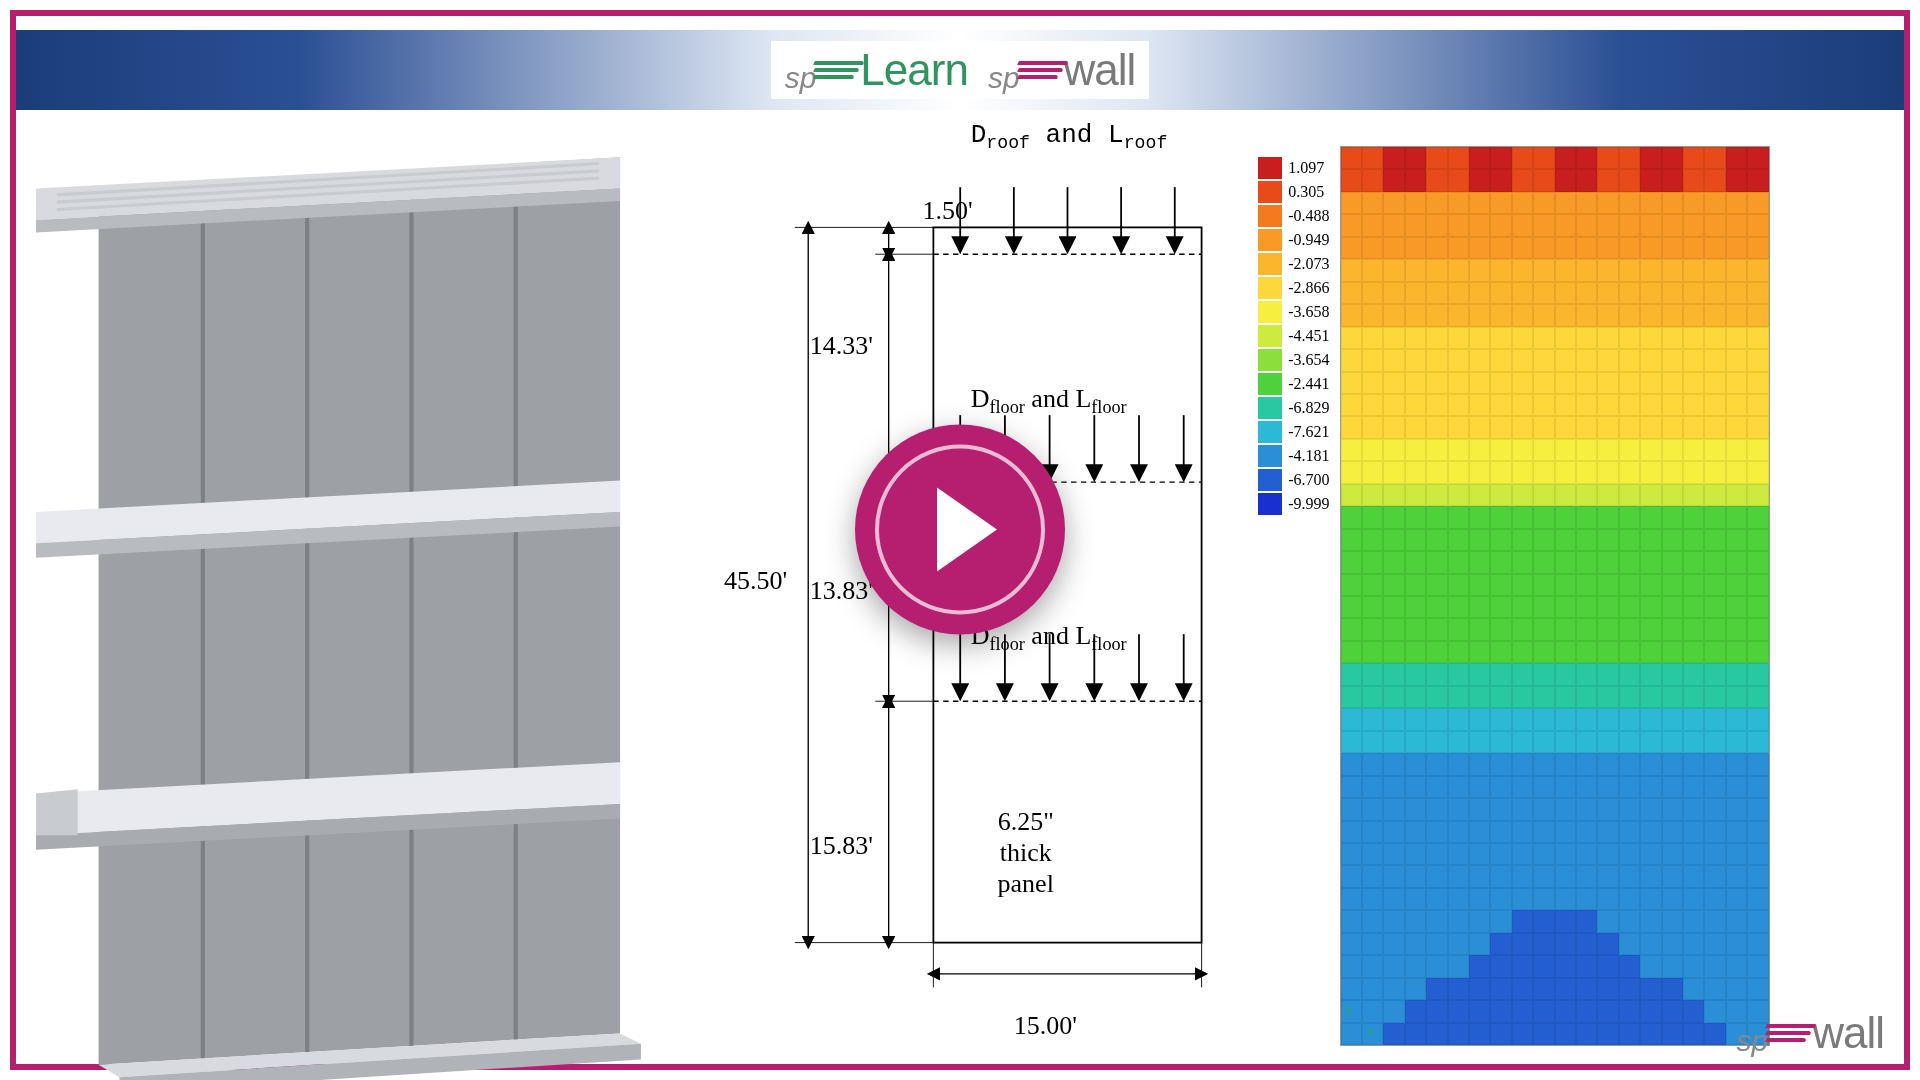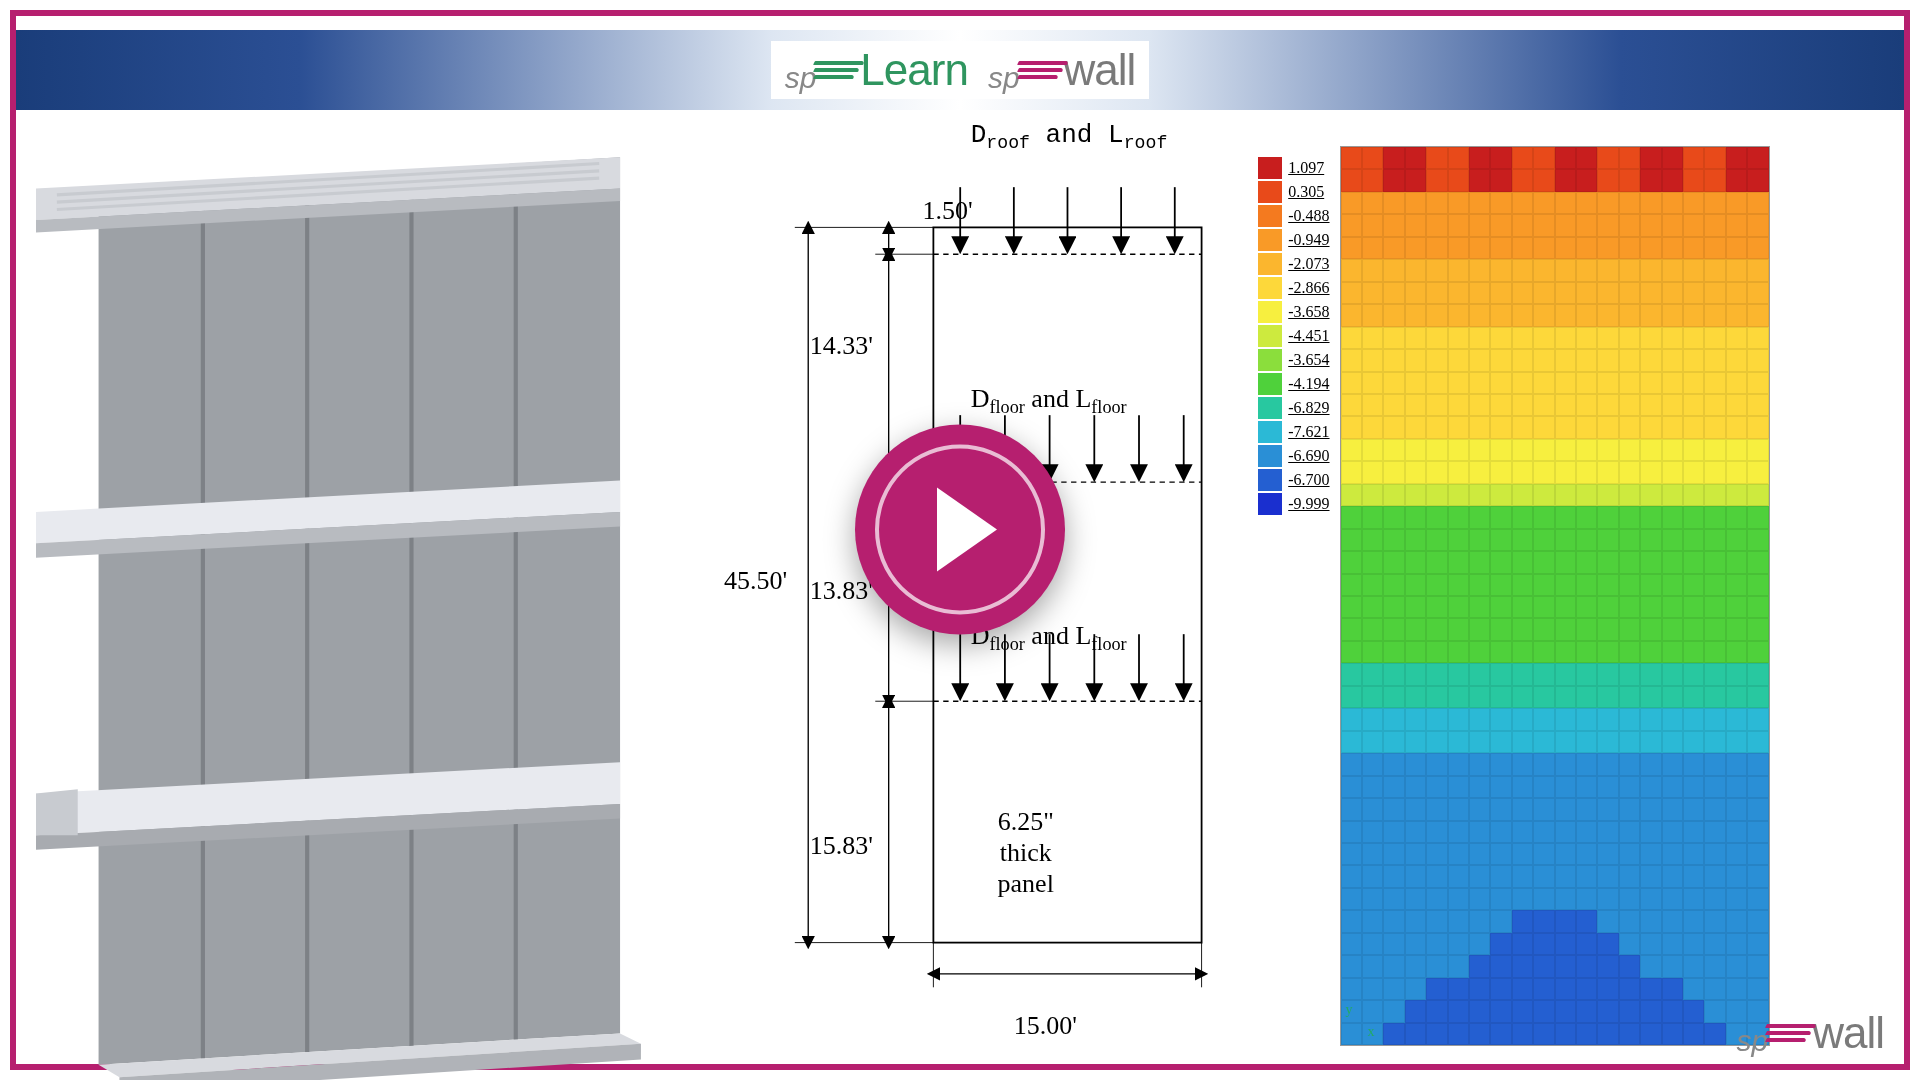--- a/index.html
+++ b/index.html
@@ -194,21 +194,21 @@
       <div class="dim-text" style="left:22%; top:705px;">15.83'</div>
       <div class="dim-text" style="left:60%; top:885px;">15.00'</div>
 
       <div class="dim-text" style="left:57%; top:680px; text-align:center; line-height:1.2;">
         <div>6.25"</div>
         <div>thick</div>
         <div>panel</div>
       </div>
     </div>
 
-    <div class="pane" style="flex:1.05;text-decoration:underline;">
+    <div class="pane" style="flex:1.05;">
       <div class="contour-wrap">
         <div class="legend" id="legend">
             <div class="legend-row">
               <div class="swatch" style="background: rgb(200, 30, 30);"></div>
               <span>1.097</span>
             </div>
             <div class="legend-row">
               <div class="swatch" style="background: rgb(232, 74, 26);"></div>
               <span>0.305</span>
             </div>
@@ -235,33 +235,33 @@
             <div class="legend-row">
               <div class="swatch" style="background: rgb(205, 234, 62);"></div>
               <span>-4.451</span>
             </div>
             <div class="legend-row">
               <div class="swatch" style="background: rgb(139, 222, 60);"></div>
               <span>-3.654</span>
             </div>
             <div class="legend-row">
               <div class="swatch" style="background: rgb(79, 209, 59);"></div>
-              <span>-4.194</span>
+              <span>-2.441</span>
             </div>
             <div class="legend-row">
               <div class="swatch" style="background: rgb(40, 200, 160);"></div>
               <span>-6.829</span>
             </div>
             <div class="legend-row">
               <div class="swatch" style="background: rgb(43, 185, 214);"></div>
               <span>-7.621</span>
             </div>
             <div class="legend-row">
               <div class="swatch" style="background: rgb(42, 143, 214);"></div>
-              <span>-6.690</span>
+              <span>-4.181</span>
             </div>
             <div class="legend-row">
               <div class="swatch" style="background: rgb(36, 95, 209);"></div>
               <span>-6.700</span>
             </div>
             <div class="legend-row">
               <div class="swatch" style="background: rgb(26, 47, 207);"></div>
               <span>-9.999</span>
             </div>
           </div>

